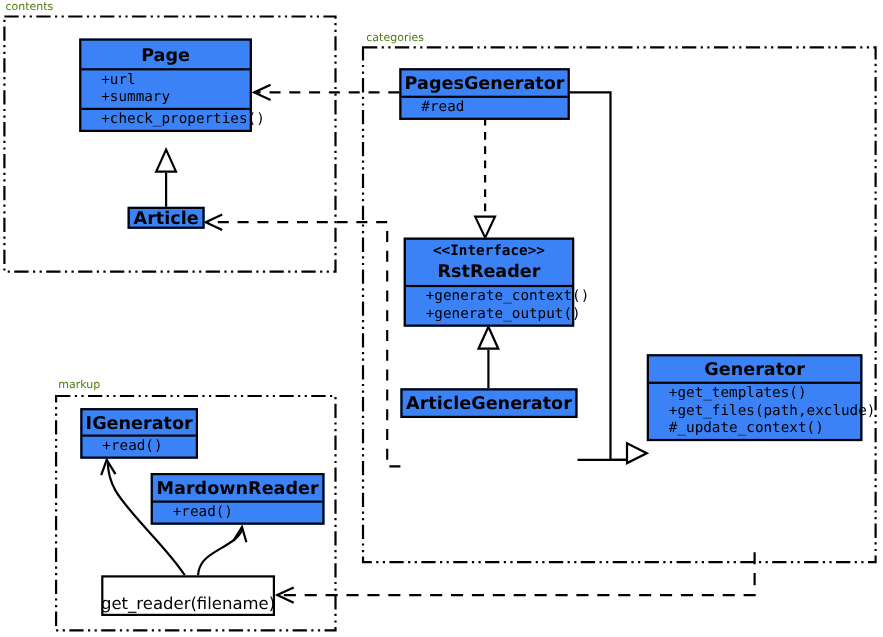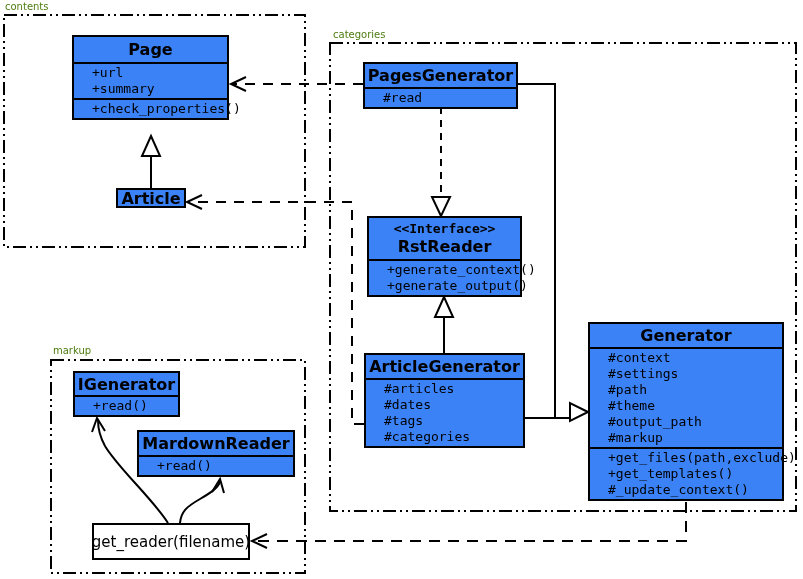--- a/index.html
+++ b/index.html
@@ -25,21 +25,21 @@
   .stereo{
     font-family:"DejaVu Sans Mono","Liberation Mono",monospace;
     font-weight:bold;font-size:13px;line-height:16px;
   }
   .m{
     font-family:"DejaVu Sans Mono","Liberation Mono",monospace;
     font-size:13px;line-height:16px;white-space:pre;
   }
   .plainbox{
     position:absolute;z-index:2;background:#fff;border:2px solid #000;
-    box-sizing:border-box;display:flex;align-items:center;justify-content:center;
+    box-sizing:border-box;display:flex;align-items:flex-end;justify-content:center;
     font-size:15px;
   }
 </style>
 </head>
 <body>
 
 <div id="canvas">
 
   <svg class="connectors" width="803" height="579" viewBox="0 0 803 579">
     <g stroke="#000" stroke-width="2" fill="none">
@@ -128,41 +128,27 @@
       <div>RstReader</div>
     </div>
     <div class="sec">
       <div class="m">+generate_context()</div>
       <div class="m">+generate_output()</div>
     </div>
   </div>
 
   <div class="cls" style="left:364px;top:353px;width:161px">
     <div class="cls-title" style="height:23px">ArticleGenerator</div>
-    <div class="sec">
-      <div class="m">#articles</div>
-      <div class="m">#dates</div>
-      <div class="m">#tags</div>
-      <div class="m">#categories</div>
-    </div>
   </div>
 
   <div class="cls" style="left:588px;top:322px;width:196px">
     <div class="cls-title" style="height:23px">Generator</div>
     <div class="sec">
-      <div class="m">#context</div>
-      <div class="m">#settings</div>
-      <div class="m">#path</div>
-      <div class="m">#theme</div>
-      <div class="m">#output_path</div>
-      <div class="m">#markup</div>
-    </div>
-    <div class="sec">
+      <div class="m">+get_templates()</div>
       <div class="m">+get_files(path,exclude)</div>
-      <div class="m">+get_templates()</div>
       <div class="m">#_update_context()</div>
     </div>
   </div>
 
   <div class="cls" style="left:73px;top:371px;width:107px">
     <div class="cls-title" style="height:22px">IGenerator</div>
     <div class="sec">
       <div class="m">+read()</div>
     </div>
   </div>

